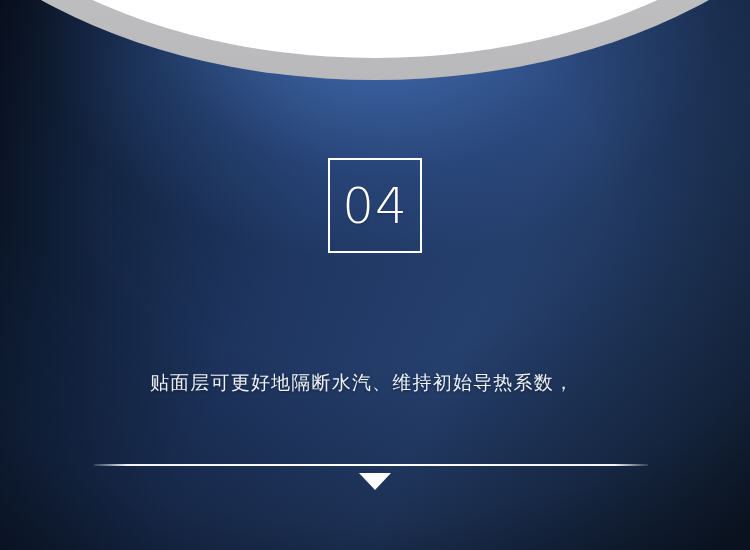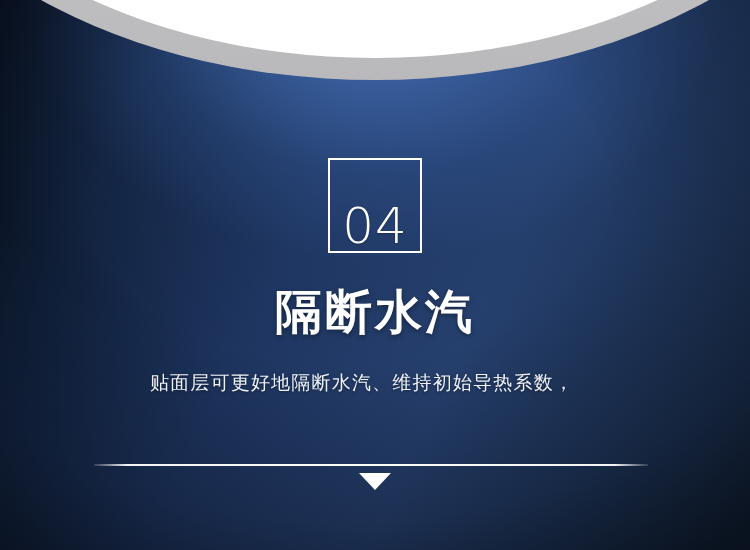--- a/index.html
+++ b/index.html
@@ -83,21 +83,21 @@
   
   .num-box {
     position: absolute;
     left: 328px;
     top: 158px;
     width: 94px;
     height: 95px;
     box-sizing: border-box;
     border: 2px solid #ffffff;
     display: flex;
-    align-items: flex-end;
+    align-items: center;
     justify-content: center;
   }
   .num-text {
     color: #ffffff;
     font-size: 50px;
     font-weight: 300;
     letter-spacing: 1px;
     line-height: 1;
     font-family: "DejaVu Sans", "Liberation Sans", sans-serif;
     text-shadow: 0 1px 2px rgba(0,0,0,0.25);
@@ -169,21 +169,20 @@
 
   <div class="arc-wrap">
     <div class="arc-gray"></div>
     <div class="arc-white"></div>
   </div>
 
   <div class="num-box">
     <span class="num-text">04</span>
   </div>
 
-  <div class="headline">隔断水汽</div>
 
   <div class="body-copy">
     <span class="line">贴面层可更好地隔断水汽、维持初始导热系数，</span>
   </div>
 
   <div class="rule"></div>
   <div class="arrow"></div>
 
 </div>
 

